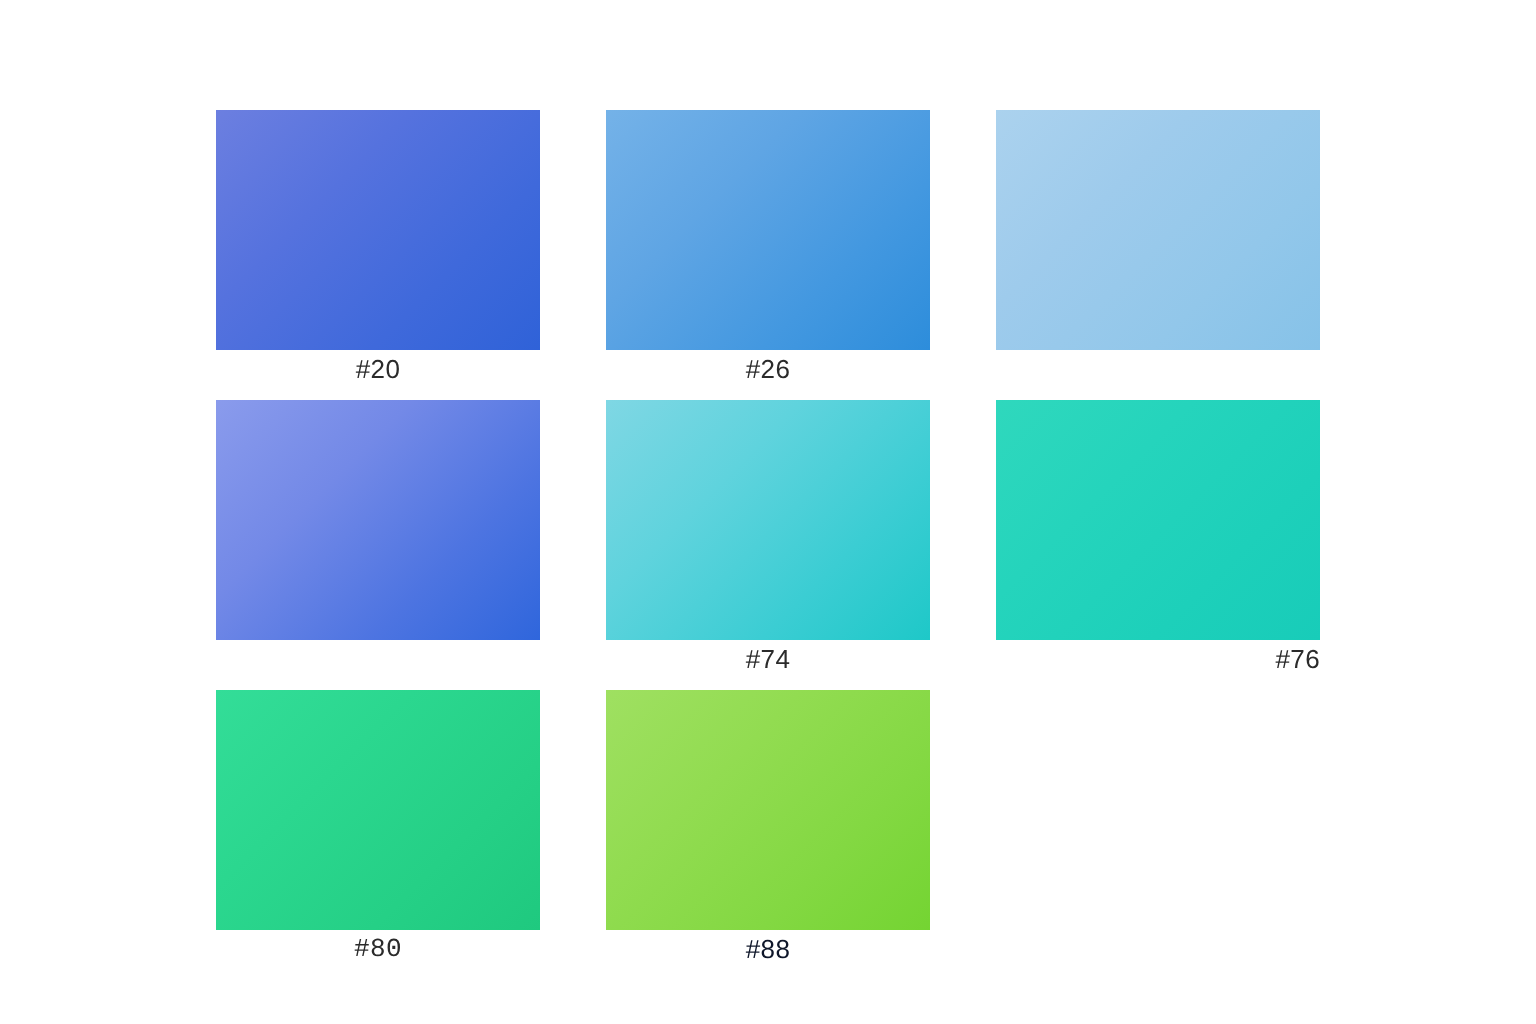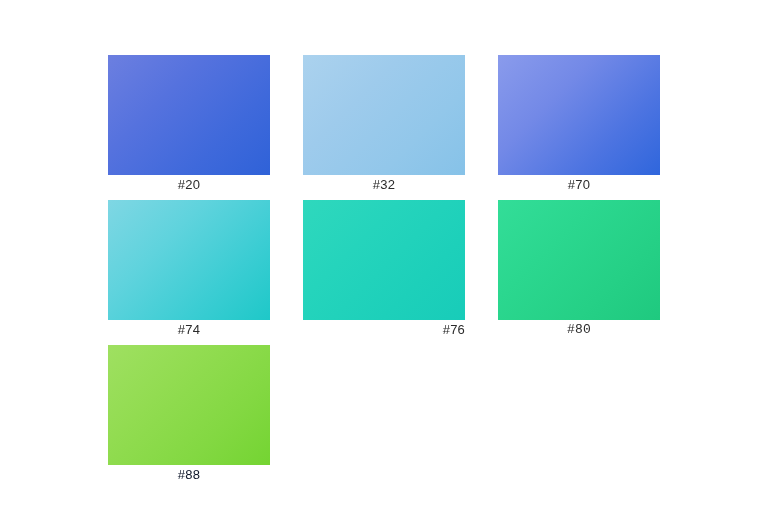--- a/index.html
+++ b/index.html
@@ -55,26 +55,28 @@
 </style>
 </head>
 <body style="background: rgb(255, 255, 255);">
 
 <div id="palette-grid">
     <div class="swatch-cell">
       <div class="swatch-chip" style="background: linear-gradient(135deg, rgb(108, 127, 224) 0%, rgb(85, 114, 222) 35%, rgb(63, 105, 219) 70%, rgb(47, 98, 216) 100%);"></div>
       <div class="swatch-label" style="color: rgb(43, 43, 43);">#20</div>
     </div>
     <div class="swatch-cell">
+      <div class="swatch-chip" style="background: linear-gradient(135deg, rgb(116, 178, 232) 0%, rgb(95, 165, 228) 35%, rgb(67, 152, 224) 70%, rgb(45, 141, 219) 100%);"></div>
+      <div class="swatch-label" style="color: rgb(43, 43, 43);">#26</div>
+    </div>
+    <div class="swatch-cell">
       <div class="swatch-chip" style="background: linear-gradient(135deg, rgb(171, 210, 238) 0%, rgb(158, 203, 236) 35%, rgb(146, 199, 234) 70%, rgb(134, 194, 232) 100%);"></div>
-      <div class="swatch-label" style="color: rgb(43, 43, 43);">#32</div>
     </div>
     <div class="swatch-cell">
       <div class="swatch-chip" style="background: linear-gradient(135deg, rgb(138, 155, 236) 0%, rgb(115, 137, 231) 35%, rgb(77, 116, 225) 70%, rgb(47, 102, 220) 100%);"></div>
-      <div class="swatch-label" style="color: rgb(43, 43, 43);">#70</div>
     </div>
     <div class="swatch-cell">
       <div class="swatch-chip" style="background: linear-gradient(135deg, rgb(127, 215, 228) 0%, rgb(95, 211, 221) 35%, rgb(59, 205, 211) 70%, rgb(30, 200, 200) 100%);"></div>
       <div class="swatch-label" style="color: rgb(43, 43, 43);">#74</div>
     </div>
     <div class="swatch-cell">
       <div class="swatch-chip" style="background: linear-gradient(135deg, rgb(47, 216, 189) 0%, rgb(37, 212, 188) 35%, rgb(29, 208, 186) 70%, rgb(24, 204, 185) 100%);"></div>
       <div class="swatch-label" style="color: rgb(43, 43, 43); text-align: right;">#76</div>
     </div>
     <div class="swatch-cell">

